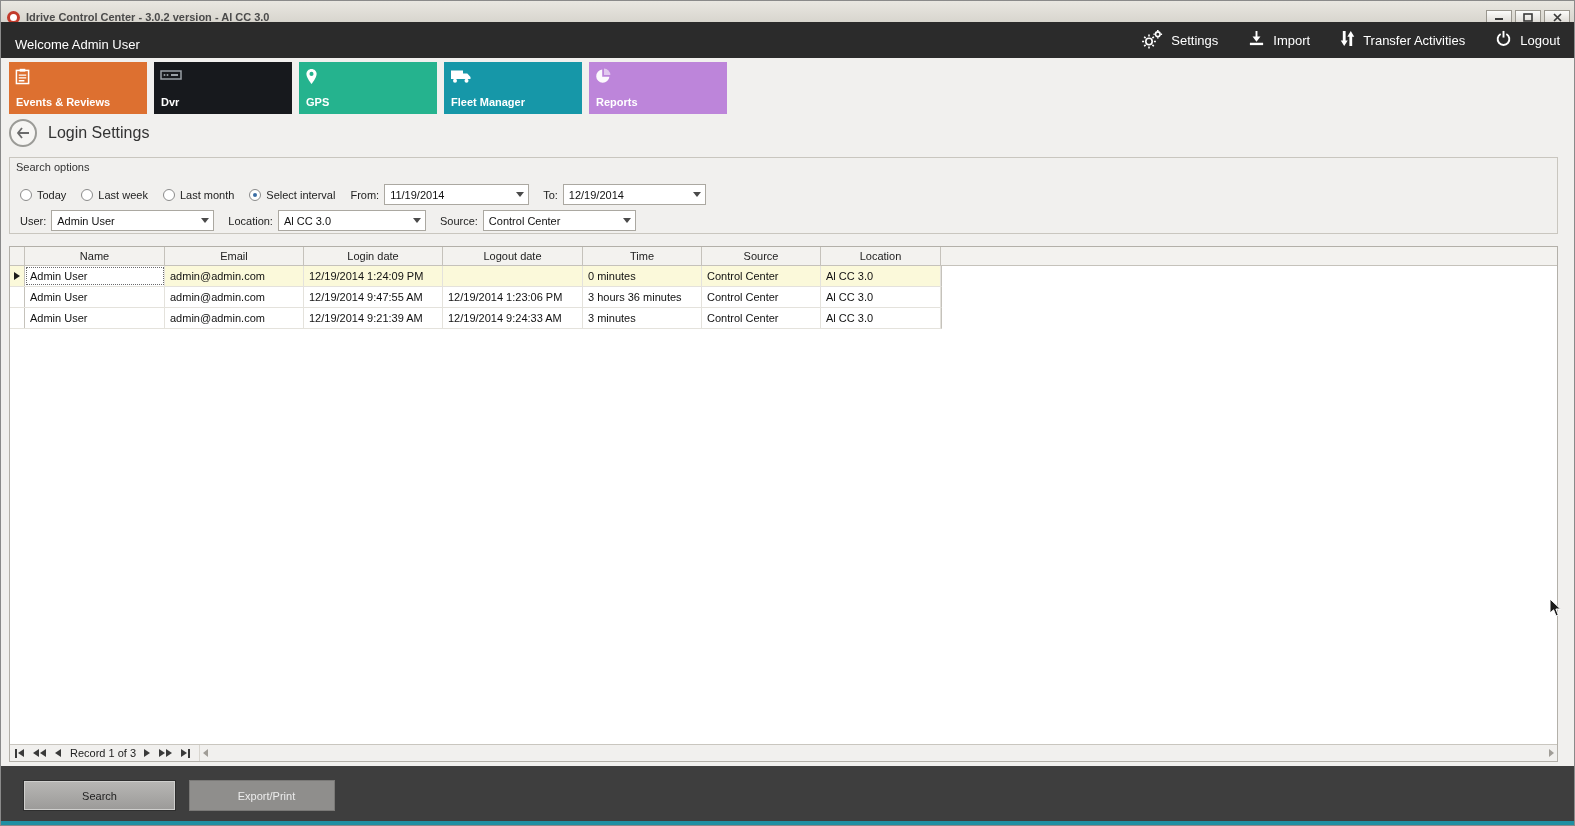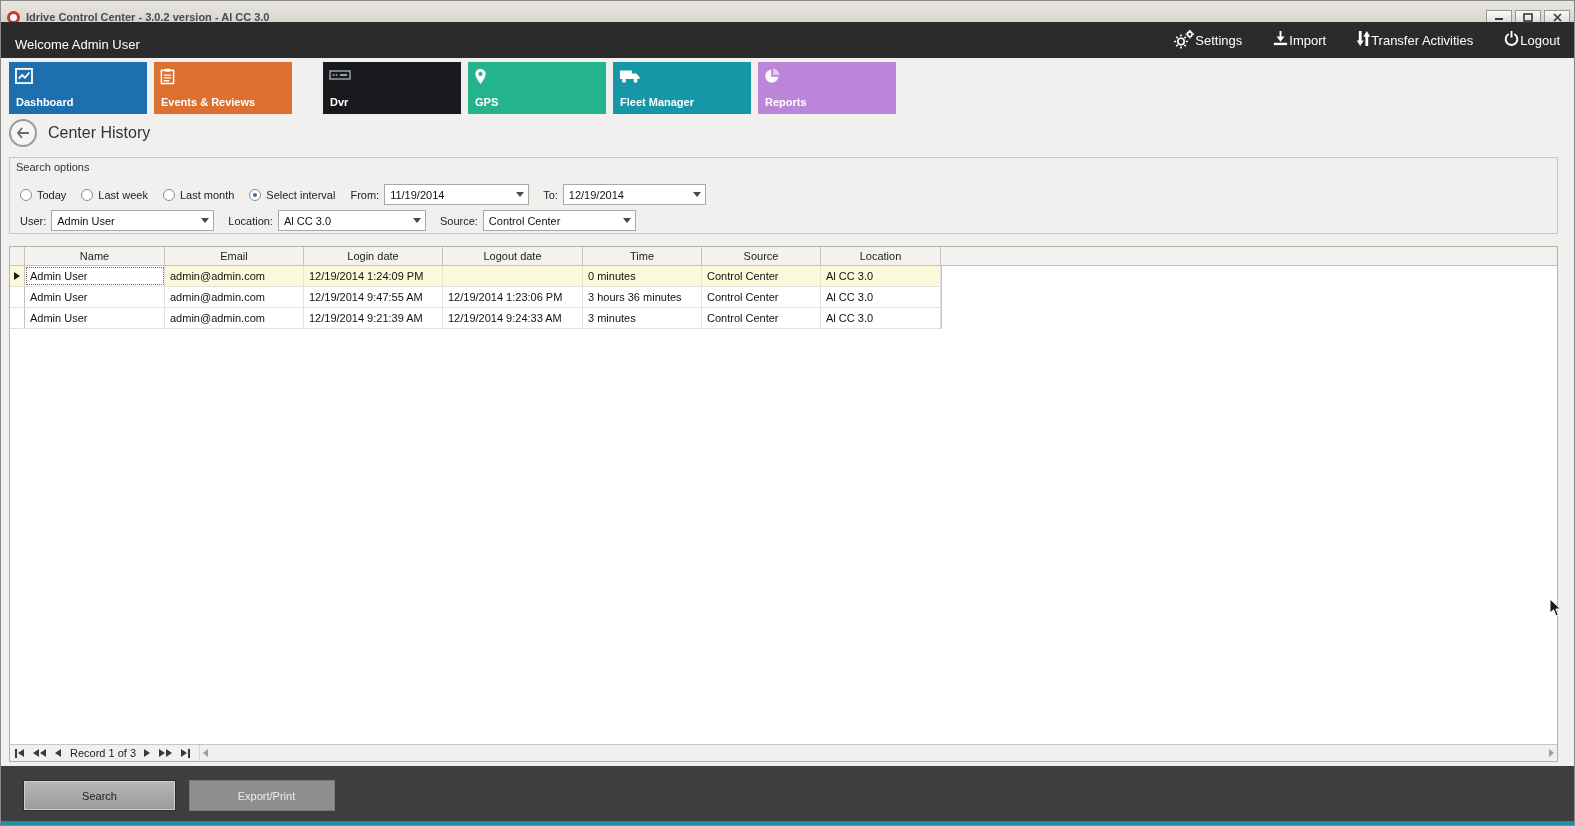--- a/index.html
+++ b/index.html
@@ -16,21 +16,21 @@
   .title-text { font-size:11px; font-weight:bold; color:#4a4a4a; }
   .win-buttons { margin-left:auto; display:flex; gap:3px; }
   .win-btn { width:26px; height:15px; background:linear-gradient(#fcfcfb,#d9d6d0);
              border:1px solid #99968e; display:flex; align-items:center; justify-content:center; cursor:default; }
 
   
   .topbar { position:absolute; top:21px; left:0; right:0; height:36px; background:#2b2b2b;
             display:flex; align-items:center; color:#fff; padding:0 14px; }
   .welcome { font-size:13px;margin-top:8px; }
   .topbar-actions { margin-left:auto; display:flex; align-items:center; gap:30px; }
-  .action { display:flex; align-items:center; font-size:13px; cursor:pointer; }
+  .action { display:flex; align-items:center; gap:8px; font-size:13px; cursor:pointer; }
 
   
   .tiles { position:absolute; top:61px; left:8px; display:flex; gap:7px; }
   .tile { width:138px; height:52px; position:relative; color:#fff; cursor:pointer; }
   .tile .t-icon { position:absolute; top:6px; left:6px; }
   .tile .t-label { position:absolute; left:7px; bottom:6px; font-size:11px; font-weight:bold; }
 
   
   .page-head { position:absolute; top:118px; left:8px; display:flex; align-items:center; gap:11px; }
   .back-btn { width:28px; height:28px; border-radius:50%; border:2px solid #9b9b97;
@@ -174,40 +174,31 @@
               <path d="M9 1v7"></path>
             </g>
           </svg>
         </span>
         <span>Logout</span>
       </div>
     </div>
   </div>
 
   <div class="tiles">
-    <div class="tile" style="background-color: rgb(30, 111, 173);">
-      <span class="t-icon">
-        <svg width="18" height="16" viewBox="0 0 20 18">
-          <rect x="1" y="1" width="18" height="16" fill="none" stroke="#fff" stroke-width="2"></rect>
-          <polyline points="4,12 8,8 11,11 16,5" fill="none" stroke="#fff" stroke-width="2"></polyline>
-        </svg>
-      </span>
-      <span class="t-label">Dashboard</span>
-    </div>
     <div class="tile" style="background-color: rgb(221, 112, 48);">
       <span class="t-icon">
         <svg width="15" height="17" viewBox="0 0 16 18">
           <rect x="1.5" y="2.5" width="13" height="14" fill="none" stroke="#fff" stroke-width="1.6"></rect>
           <rect x="5" y="0.8" width="6" height="3" fill="#fff"></rect>
           <path d="M4 7.5h8 M4 10.5h8 M4 13.5h6" stroke="#fff" stroke-width="1.4"></path>
         </svg>
       </span>
       <span class="t-label">Events &amp; Reviews</span>
     </div>
-    <div class="tile" style="background-color: rgb(23, 25, 29); margin-left: 24px;">
+    <div class="tile" style="background-color: rgb(23, 25, 29);">
       <span class="t-icon">
         <svg width="22" height="14" viewBox="0 0 22 14">
           <rect x="1" y="3" width="20" height="8" fill="none" stroke="#9aa0a6" stroke-width="1.5"></rect>
           <circle cx="4.5" cy="7" r="1" fill="#9aa0a6"></circle>
             <circle cx="7.5" cy="7" r="1" fill="#9aa0a6"></circle>
           <rect x="11" y="6" width="7" height="2" fill="#9aa0a6"></rect>
         </svg>
       </span>
       <span class="t-label">Dvr</span>
     </div>
@@ -241,21 +232,21 @@
       <span class="t-label">Reports</span>
     </div>
   </div>
 
   <div class="page-head">
     <div class="back-btn">
       <svg width="14" height="12" viewBox="0 0 14 12">
         <path d="M6 1 2 6l4 5 M2 6h11" stroke="#6b6b6b" stroke-width="1.8" fill="none"></path>
       </svg>
     </div>
-    <span class="page-title">Center History</span>
+    <span class="page-title">Login Settings</span>
   </div>
 
   <div class="searchbox">
     <span class="sb-label">Search options</span>
 
     <div class="sb-row sb-row1">
       <span class="radio">
         <span class="radio-circle"></span>
         <span>Today</span>
       </span>

